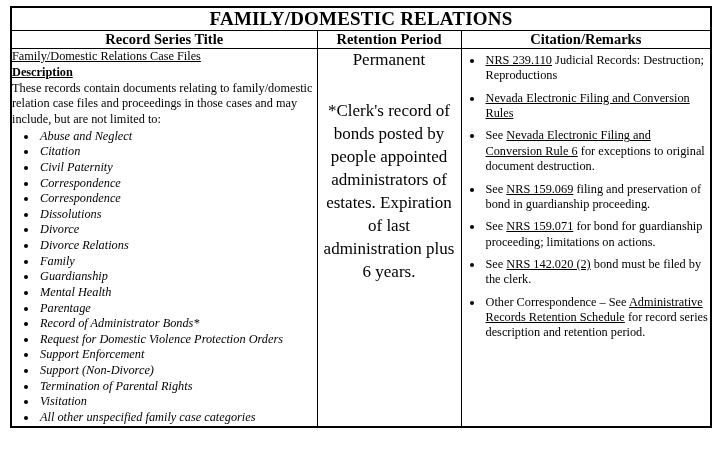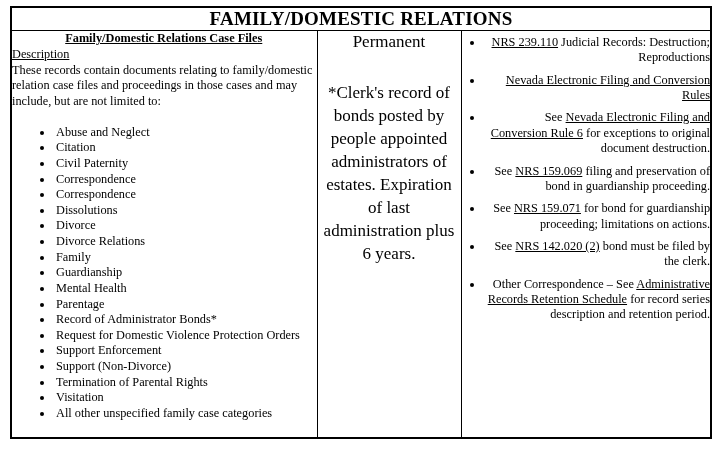--- a/index.html
+++ b/index.html
@@ -50,78 +50,82 @@
   .body-cell {
     font-size: 12.3px;
     line-height: 1.23;
     padding: 3px 5px 6px 5px;
   }
   .c1 { width: 306px; }
   .c2 { width: 144px; }
   .c3 { width: 250px; }
 
   .series-title {
-    font-weight: bold;
+    font-weight: normal;
     text-decoration: underline;
     margin: 0 1px 1px 0;
-    text-align: center;
   }
   .desc-label {
-    font-weight: normal;
+    font-weight: bold;
     text-decoration: underline;
     margin: 0 0 1px 0;
   }
   .desc-text {
     margin: 0 0 2px 0;
   }
   ul.bullets {
-    margin: 16px;
+    margin: 0;
     padding-left: 26px;
     list-style-type: disc;
+    font-style: italic;
   }
   ul.bullets li {
     margin: 0 0 0.5px 0;
     padding-left: 2px;
   }
   .retention-cell {
     font-size: 17px;
     line-height: 1.35;
     text-align: center;
     padding: 8px 10px 6px 10px;
   }
   .retention-cell p { margin: 0 0 11px 0; }
   .retention-cell p:last-child { margin-bottom: 0; margin-top: 28px; }
 
   ul.citations {
     margin: 4px 0 0 0;
     padding-left: 22px;
     list-style-type: disc;
     font-size: 12.3px;
     line-height: 1.25;
-    text-align: right;
   }
   ul.citations li {
     margin: 0 0 7px 0;
     padding-left: 2px;
   }
   .u { text-decoration: underline; }
 </style>
 </head>
 <body>
 
 <div class="page">
   <table class="doc">
     <colgroup>
       <col class="c1">
       <col class="c2">
       <col class="c3">
     </colgroup>
     <tbody>
       <tr>
         <td class="title-cell" colspan="3">FAMILY/DOMESTIC RELATIONS</td>
+      </tr>
+      <tr>
+        <td class="col-head">Record Series Title</td>
+        <td class="col-head">Retention Period</td>
+        <td class="col-head">Citation/Remarks</td>
       </tr>
       <tr>
         <td class="body-cell">
           <div class="series-title">Family/Domestic Relations Case Files</div>
           <div class="desc-label">Description</div>
           <div class="desc-text">These records contain documents relating to family/domestic relation case files and proceedings in those cases and may include, but are not limited to:</div>
           <ul class="bullets" id="category-list">
               <li>Abuse and Neglect</li>
               <li>Citation</li>
               <li>Civil Paternity</li>

